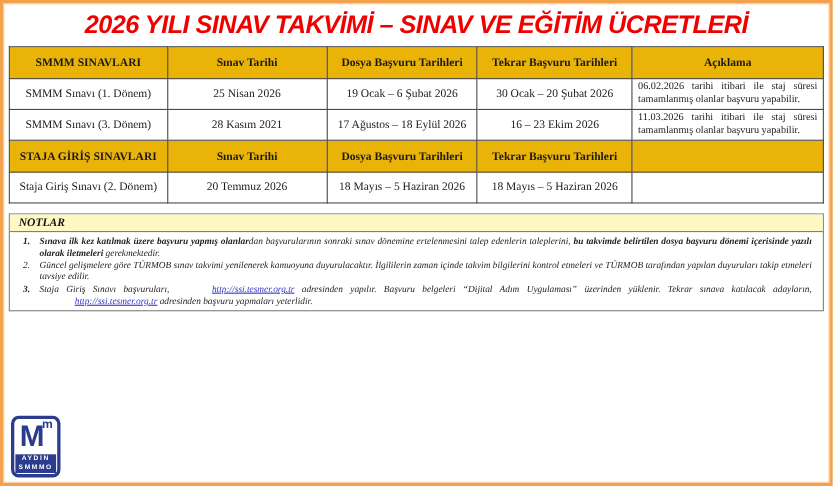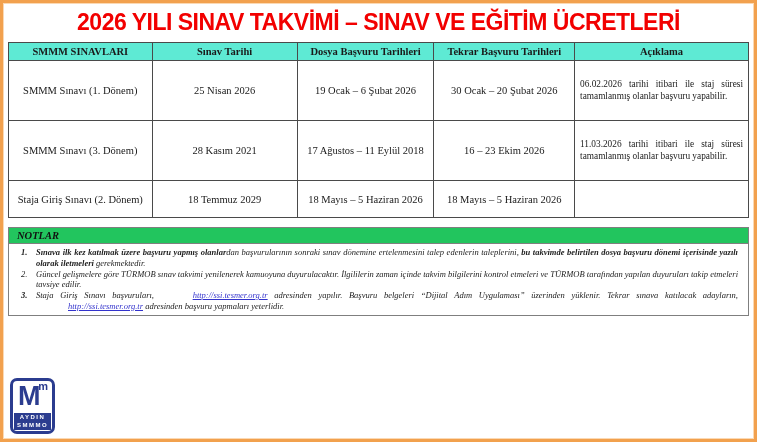--- a/index.html
+++ b/index.html
@@ -11,58 +11,59 @@
     box-shadow: inset 0 0 0 1px #fbd9b4;
     font-family: "Liberation Serif", serif;
     overflow: hidden;
     position: relative;
   }
   .page-title {
     margin: 6px 4px 4px 4px;
     text-align: center;
     font-family: "Liberation Sans", sans-serif;
     font-weight: bold;
+    font-style: italic;
     font-size: 23px;
     letter-spacing: -0.5px;
     color: #F20000;
     white-space: nowrap;
   }
   table.exam-table {
     width: calc(100% - 10px);
     margin: 6px 5px 0 5px;
     border-collapse: collapse;
     table-layout: fixed;
   }
   .exam-table th, .exam-table td {
     border: 1px solid #4a4a4a;
     font-size: 10.5px;
     text-align: center;
     vertical-align: middle;
     padding: 2px 3px;
     color: #1a1a1a;
   }
   .exam-table th {
-    background: #5eead4;
+    background: #eab308;
     font-weight: bold;
-    height: 18px;
+    height: 29px;
   }
   .exam-table td { height: 28px; background:#fff; }
   .exam-table td.expl {
     text-align: justify;
     font-size: 9.3px;
     line-height: 1.25;
-    padding: 18px 5px;
+    padding: 2px 5px;
   }
   .notes-box {
     margin: 9px 5px 0 5px;
     border: 1px solid #7f7f7f;
     background: #fff;
   }
   .notes-title {
-    background: #22c55e;
+    background: #fef9c3;
     border-bottom: 1px solid #7f7f7f;
     font-weight: bold;
     font-style: italic;
     font-size: 10.5px;
     padding: 2px 8px;
     color: #111;
   }
   .notes-body {
     padding: 3px 10px 4px 12px;
     font-style: italic;
@@ -133,27 +134,34 @@
   <tr>
     <td>SMMM Sınavı (1. Dönem)</td>
     <td>25 Nisan 2026</td>
     <td>19 Ocak – 6 Şubat 2026</td>
     <td>30 Ocak – 20 Şubat 2026</td>
     <td class="expl">06.02.2026 tarihi itibari ile staj süresi tamamlanmış olanlar başvuru yapabilir.</td>
   </tr>
   <tr>
     <td>SMMM Sınavı (3. Dönem)</td>
     <td>28 Kasım 2021</td>
-    <td>17 Ağustos – 11 Eylül 2018</td>
+    <td>17 Ağustos – 18 Eylül 2026</td>
     <td>16 – 23 Ekim 2026</td>
     <td class="expl">11.03.2026 tarihi itibari ile staj süresi tamamlanmış olanlar başvuru yapabilir.</td>
   </tr>
   <tr>
+    <th>STAJA GİRİŞ SINAVLARI</th>
+    <th>Sınav Tarihi</th>
+    <th>Dosya Başvuru Tarihleri</th>
+    <th>Tekrar Başvuru Tarihleri</th>
+    <th></th>
+  </tr>
+  <tr>
     <td>Staja Giriş Sınavı (2. Dönem)</td>
-    <td>18 Temmuz 2029</td>
+    <td>20 Temmuz 2026</td>
     <td>18 Mayıs – 5 Haziran 2026</td>
     <td>18 Mayıs – 5 Haziran 2026</td>
     <td class="expl"></td>
   </tr>
 </tbody>
   </table>
 
 <div class="notes-box">
   <div class="notes-title">NOTLAR</div>
   <div class="notes-body">

